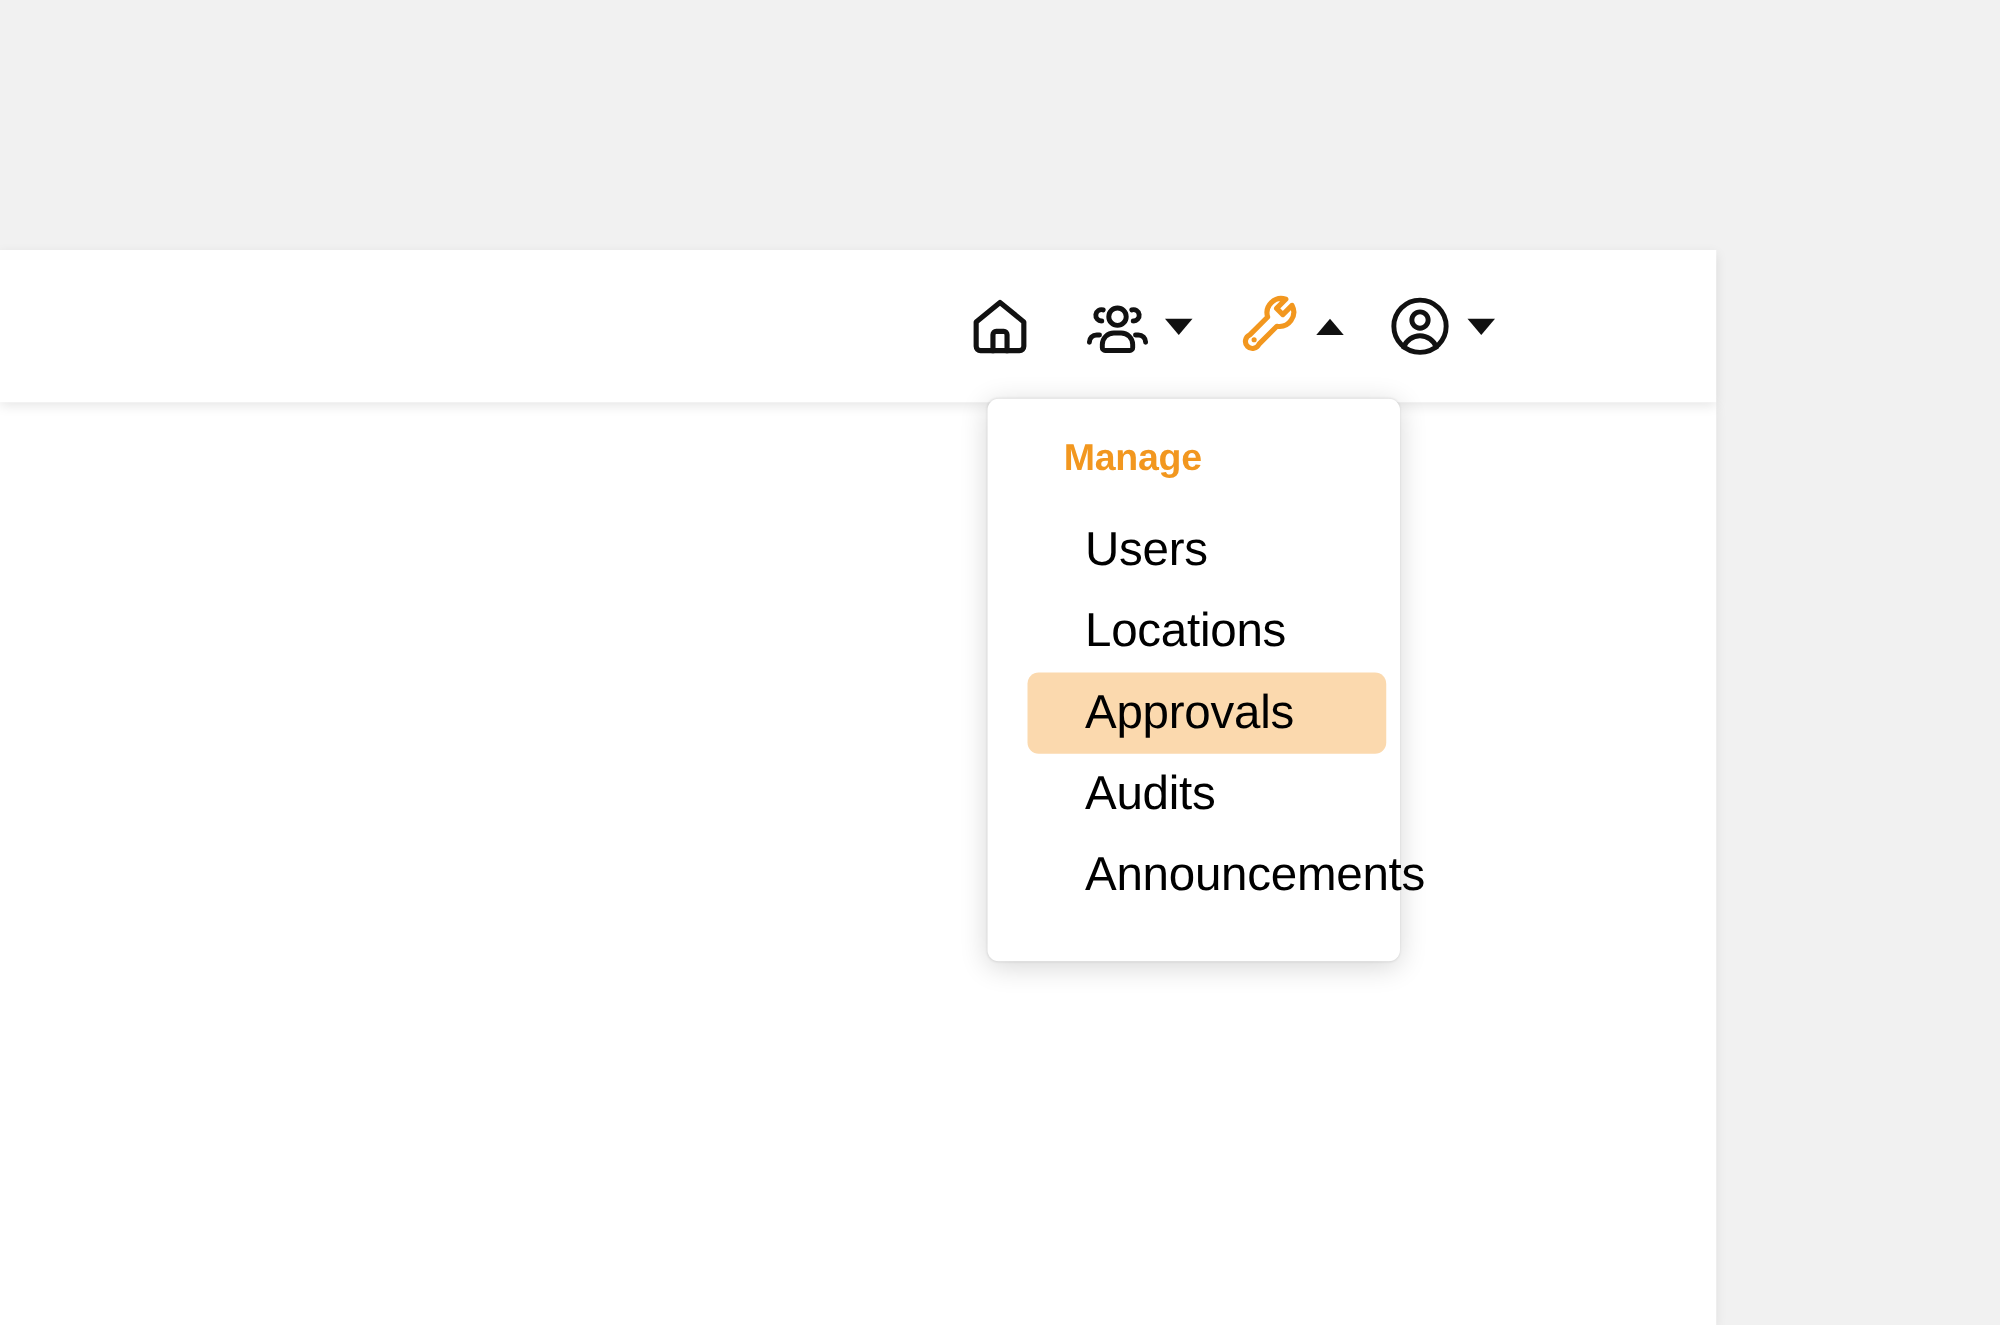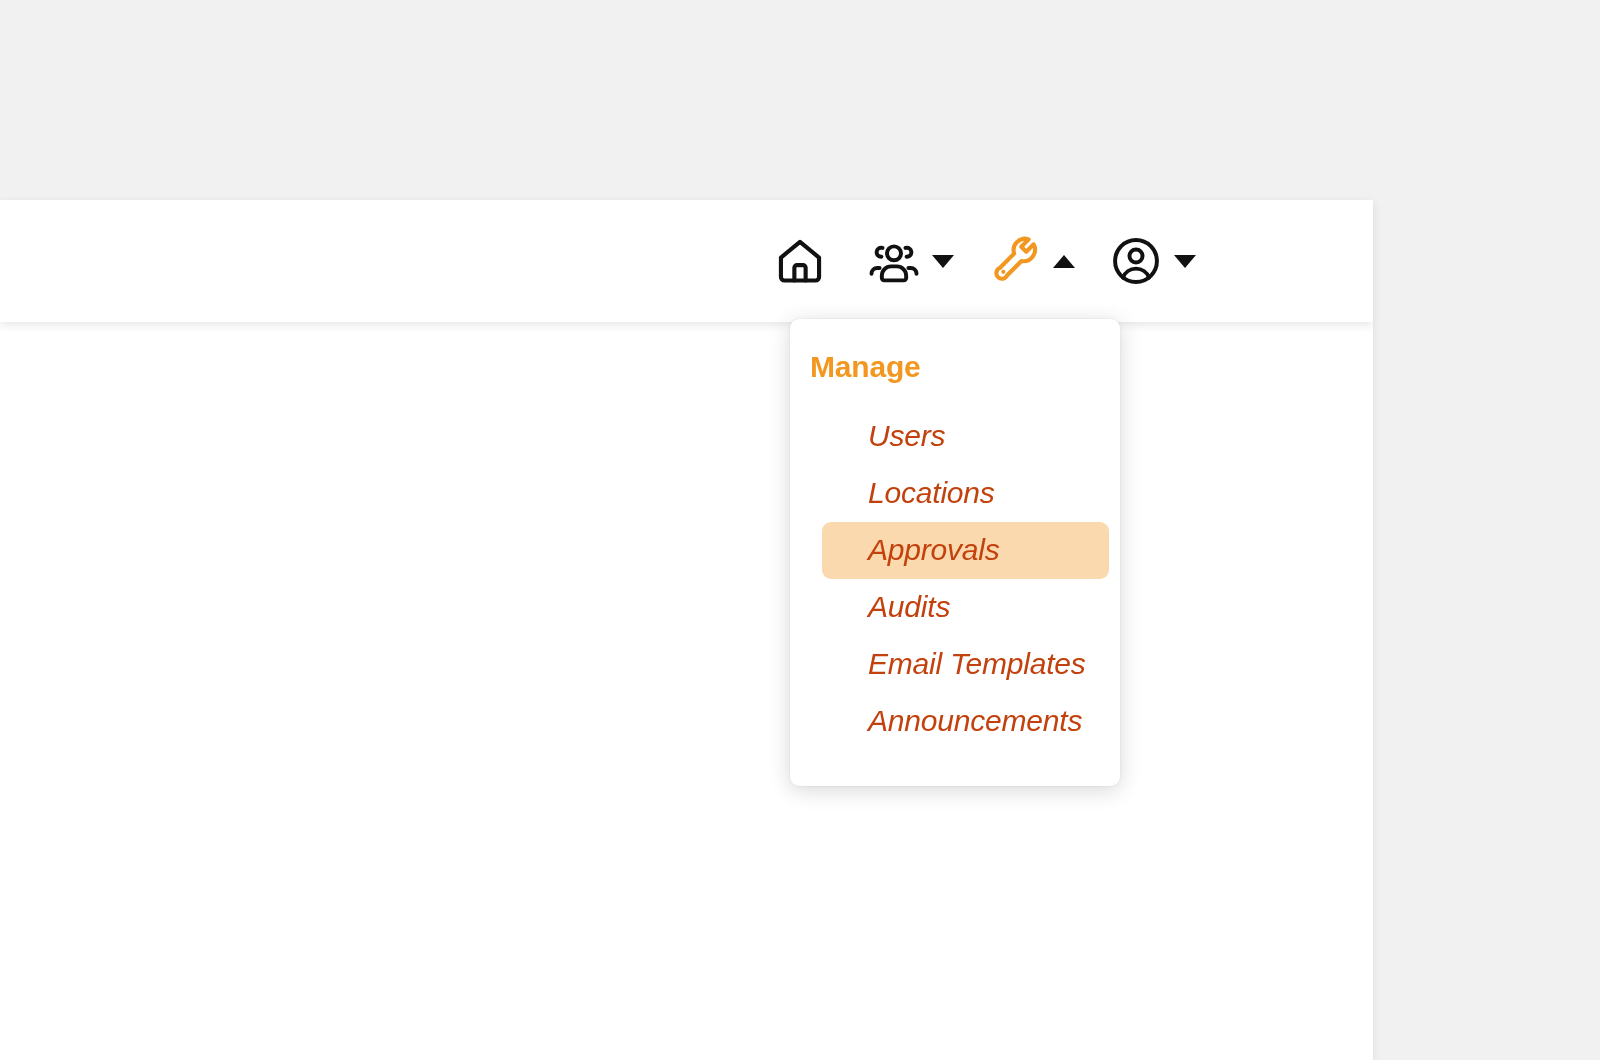--- a/index.html
+++ b/index.html
@@ -103,36 +103,35 @@
     border-radius: 9px;
     box-shadow: 0 4px 22px rgba(0,0,0,0.16), 0 0 2px rgba(0,0,0,0.10);
     padding: 33px 0 36px 0;
     z-index: 50;
   }
 
   .menu-heading {
     font-size: 30px;
     font-weight: bold;
     color: #f2971f;
-    padding: 0 0 0 20px;
+    padding: 0 0 0 61px;
     line-height: 1;
     margin-bottom: 26px;
     letter-spacing: -0.2px;
   }
 
   .menu-item {
-    font-size: 30px;
-    color: #c2410c;
+    font-size: 38px;
+    color: #000000;
     line-height: 1;
     padding: 13px 20px 14px 46px;
     margin: 0 11px 0 32px;
     border-radius: 9px;
     letter-spacing: -0.2px;
     white-space: nowrap;
-    font-style: italic;
   }
 
   .menu-item.selected {
     background: #fbd9ae;
     margin-left: 32px;
   }
 </style>
 </head>
 <body>
 
@@ -192,15 +191,14 @@
 
 </div>
 
 <div id="manage-dropdown">
   <div class="menu-heading">Manage</div>
 
   <div class="menu-item">Users</div>
   <div class="menu-item">Locations</div>
   <div class="menu-item selected">Approvals</div>
   <div class="menu-item">Audits</div>
-  <div class="menu-item">Email Templates</div>
   <div class="menu-item">Announcements</div>
 </div>
 
 </body></html>

